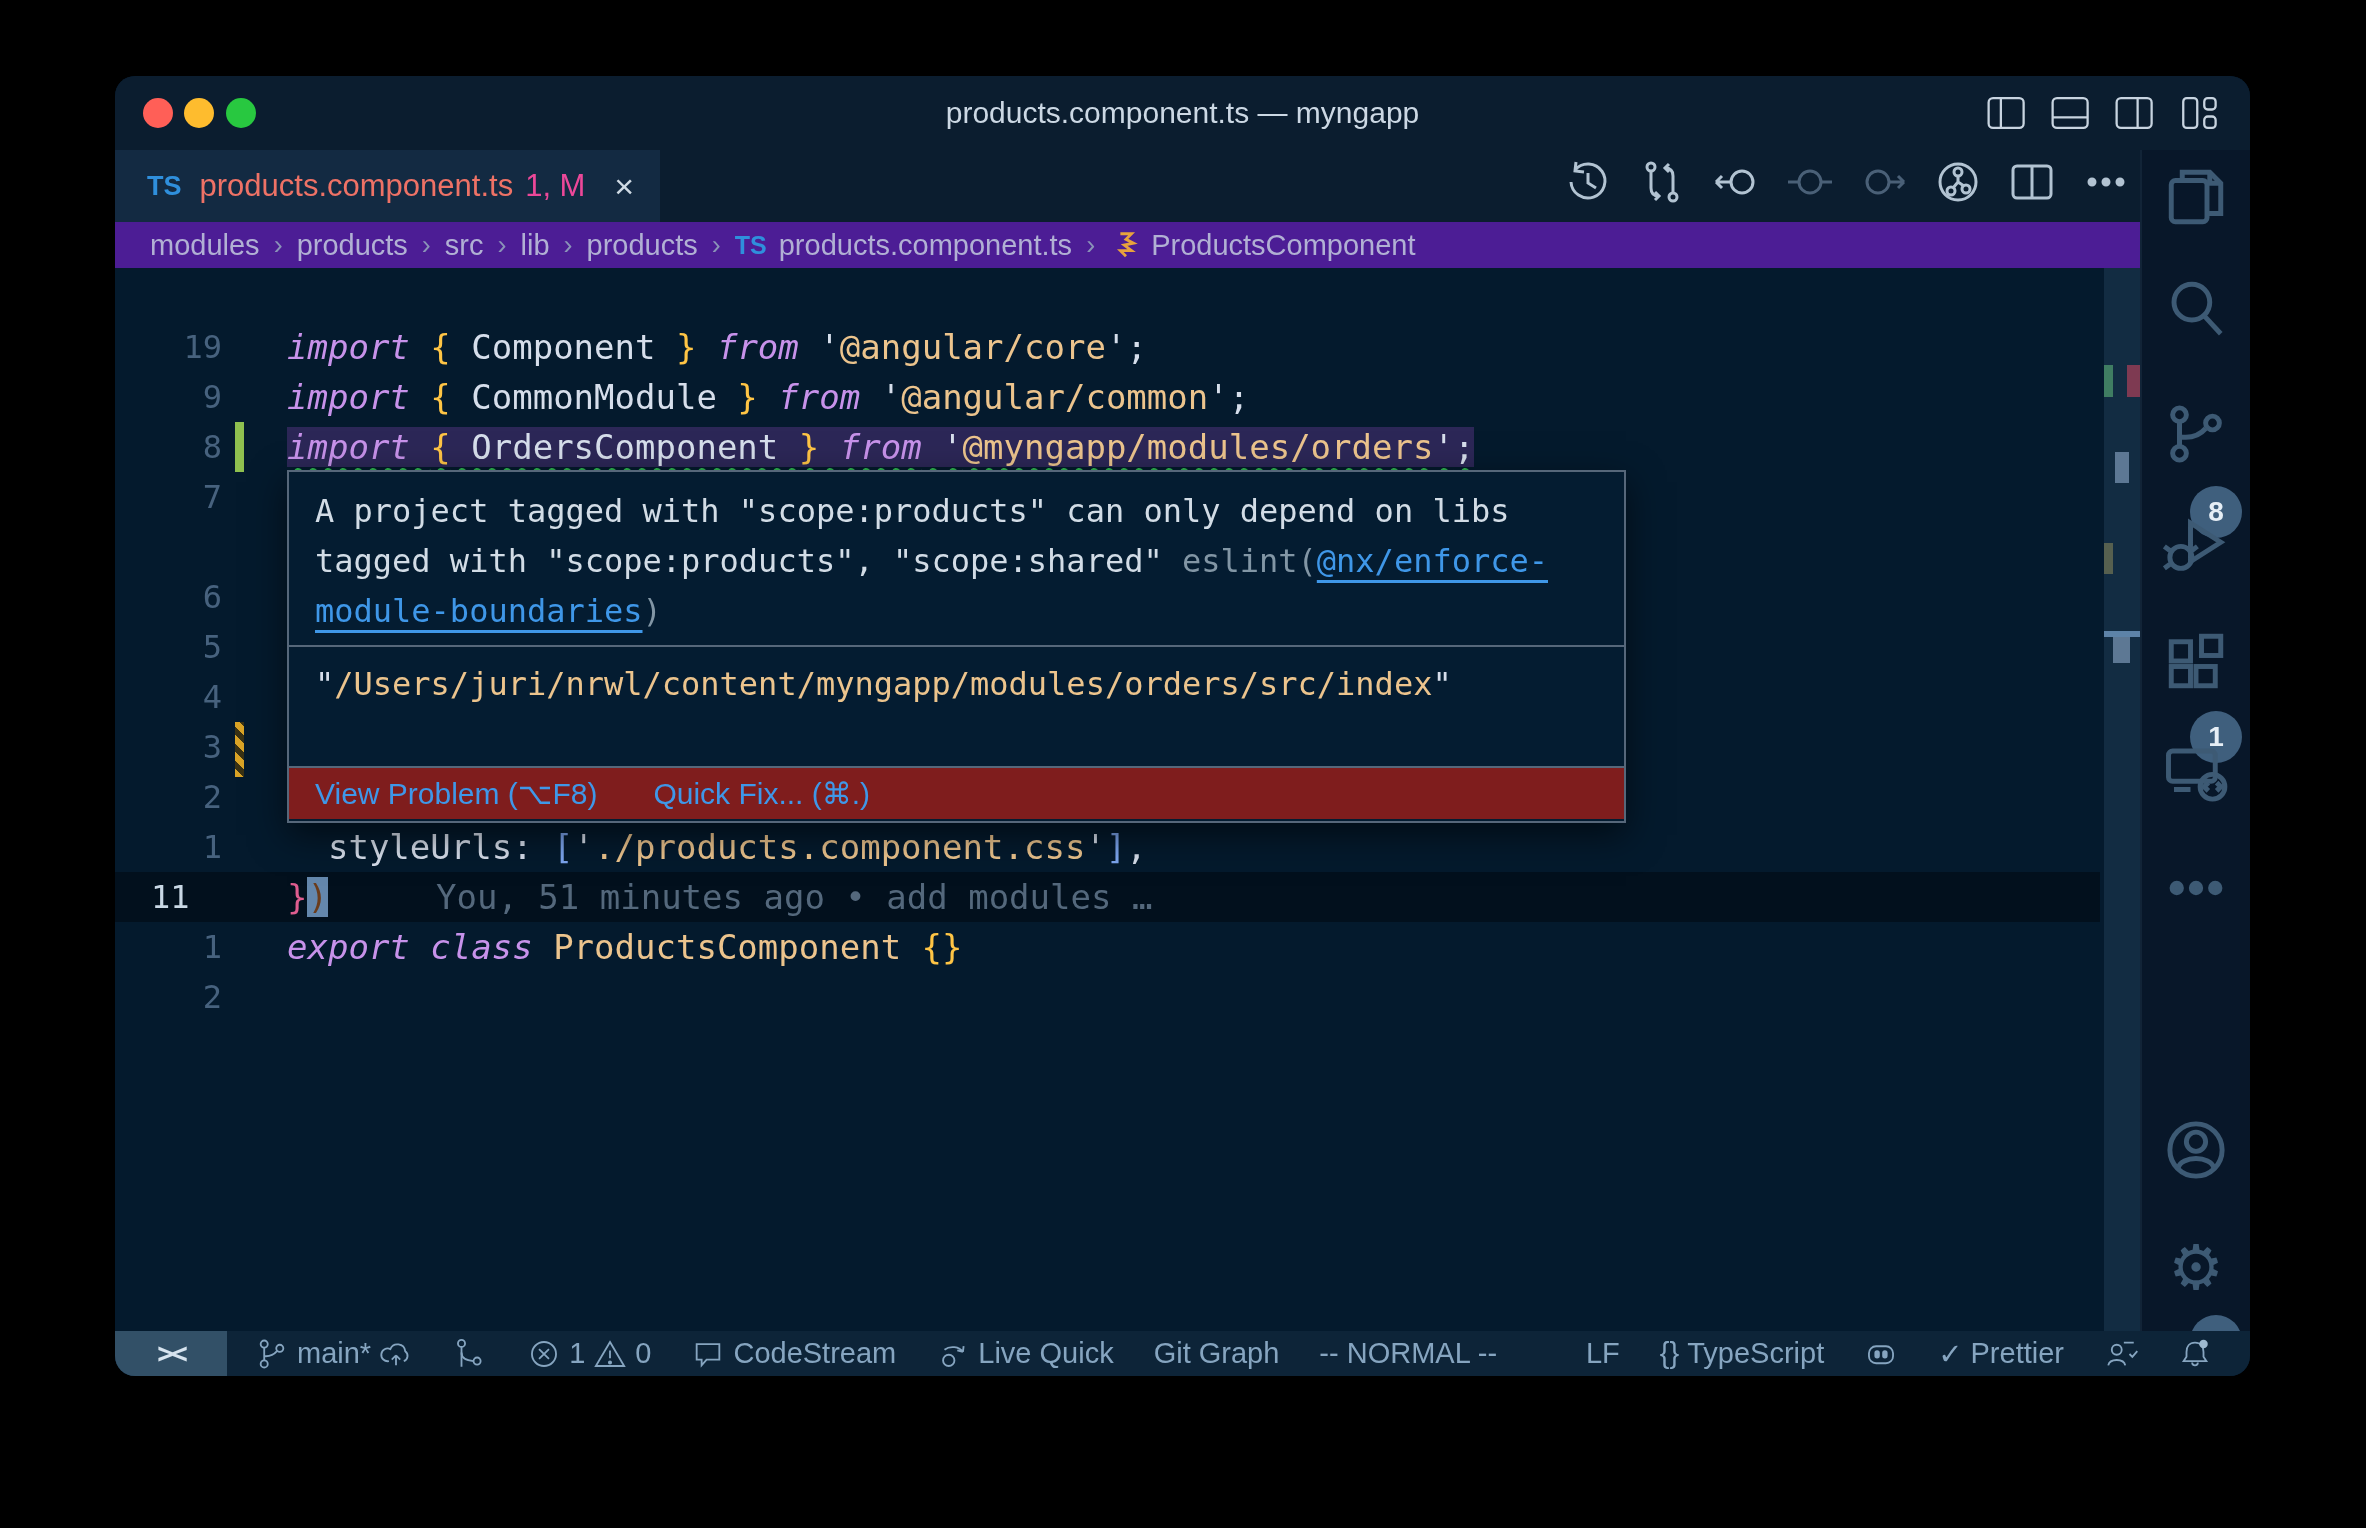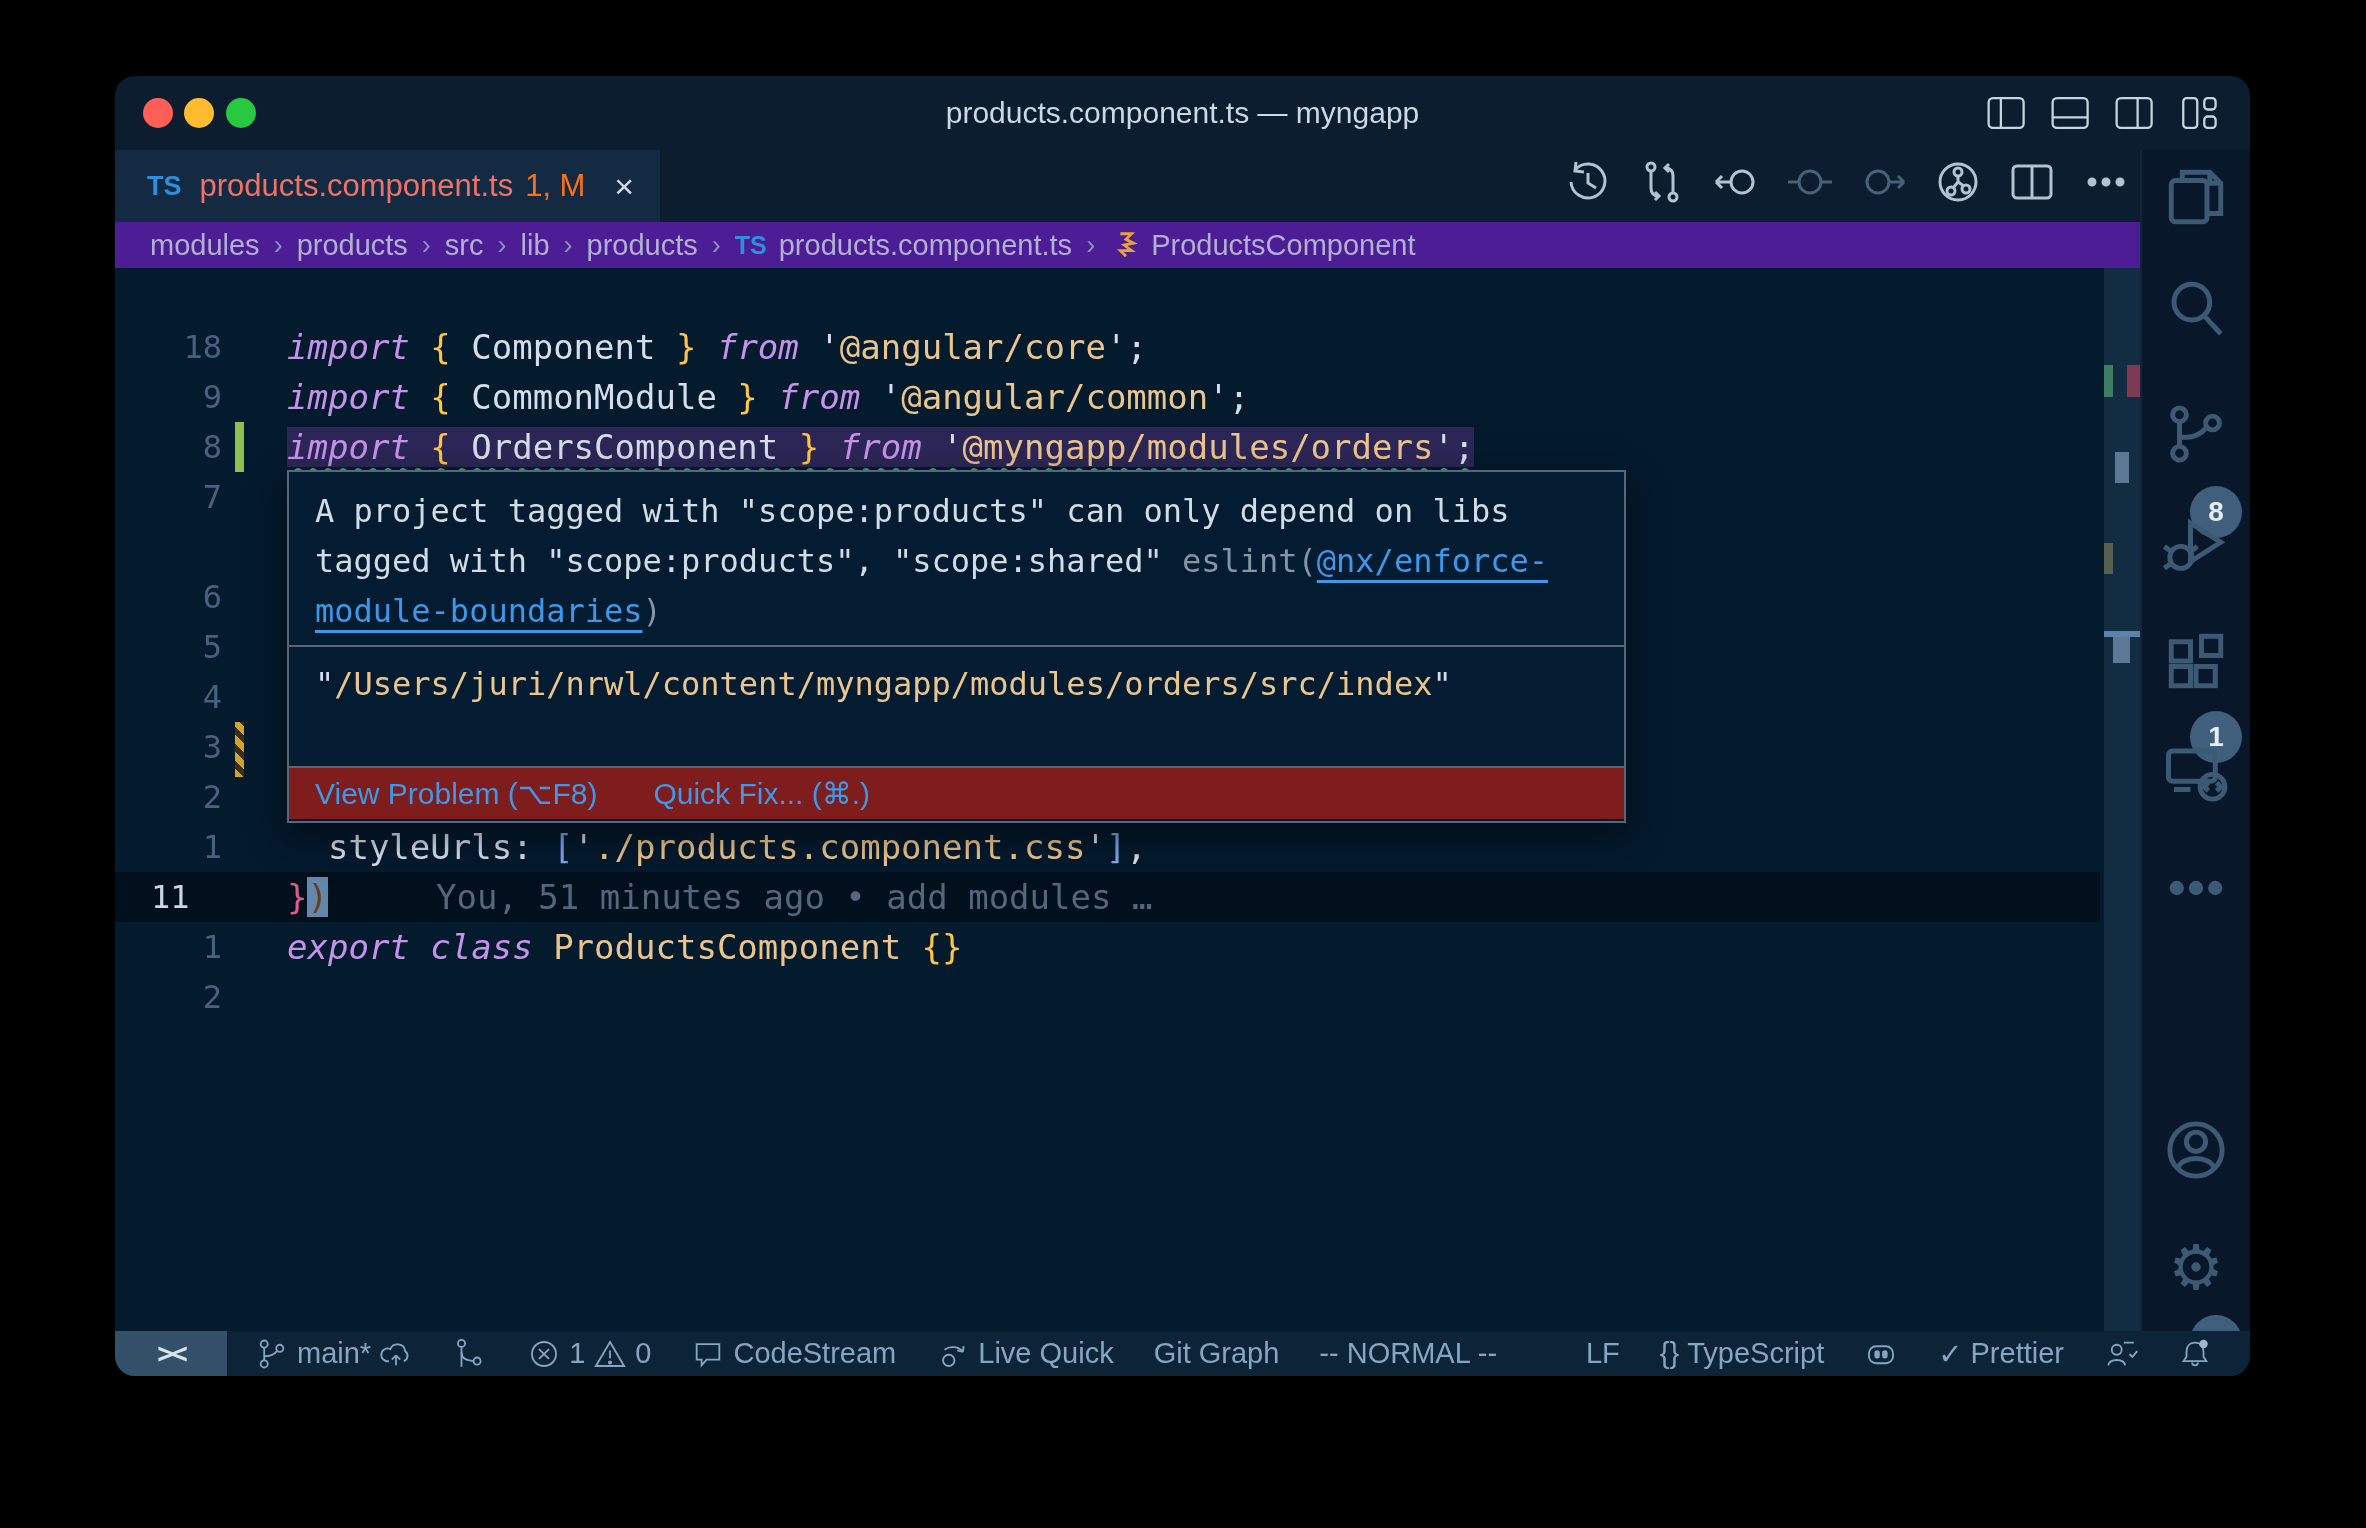--- a/index.html
+++ b/index.html
@@ -18,21 +18,21 @@
                   text-align:center; color:#ccd8e4; font-size:30px; }
   .tb-icons { position:absolute; right:30px; top:17px; display:flex; gap:22px; }
   .tb-icons svg { width:42px; height:40px; stroke:#c8d4e0; stroke-width:2.6; fill:none; }
 
   
   #tabstrip { position:absolute; left:0; top:74px; width:2135px; height:72px; background:#0b1d2f; }
   #tab-active { position:absolute; left:0; top:0; width:545px; height:72px; background:#132a42;
                 display:flex; align-items:center; }
   #tab-ts { margin-left:32px; color:#2f8fdc; font-weight:bold; font-size:27px; }
   #tab-name { margin-left:18px; color:#ee7266; font-size:31px; }
-  #tab-badge { margin-left:12px; color:#f97316; font-size:31px; }
+  #tab-badge { margin-left:12px; color:#ec4899; font-size:31px; }
   #tab-close { margin-left:auto; margin-right:26px; color:#cfdae4; font-size:34px; }
   .ed-icons { position:absolute; right:120px; top:8px; display:flex; gap:26px; align-items:center; }
   .ed-icons svg { width:48px; height:48px; fill:none; stroke:#b2c3d2; stroke-width:3; }
   .ed-icons svg.dim { stroke:#4a6077; }
 
   
   #breadcrumbs { position:absolute; left:0; top:146px; width:2135px; height:46px; background:#4c1d95;
                  display:flex; align-items:center; padding-left:35px; font-size:29px; color:#b1b0d4; }
   .bc-sep { color:#8a93b8; margin:0 14px; font-size:27px; }
   #bc-ts { color:#2f8fdc; font-weight:bold; font-size:25px; margin-right:12px; }
@@ -202,21 +202,21 @@
     <span class="bc-sep">›</span>
     <span id="bc-class-icon"><svg viewBox="0 0 32 32">
           <path d="M10 4 L22 4 L16 10 L24 14 L14 16 L22 22 L10 22 L16 28"></path>
         </svg></span>
     <span>ProductsComponent</span>
   </div>
 
   <div id="editor">
     <div id="cur-line-bg"></div>
 
-    <div class="ln" style="top:54px">18</div>
+    <div class="ln" style="top:54px">19</div>
     <div class="ln" style="top:104px">9</div>
     <div class="ln" style="top:154px">8</div>
     <div class="ln" style="top:204px">7</div>
     <div class="ln" style="top:254px"></div>
     <div class="ln" style="top:304px">6</div>
     <div class="ln" style="top:354px">5</div>
     <div class="ln" style="top:404px">4</div>
     <div class="ln" style="top:454px">3</div>
     <div class="ln" style="top:504px">2</div>
     <div class="ln" style="top:554px">1</div>

